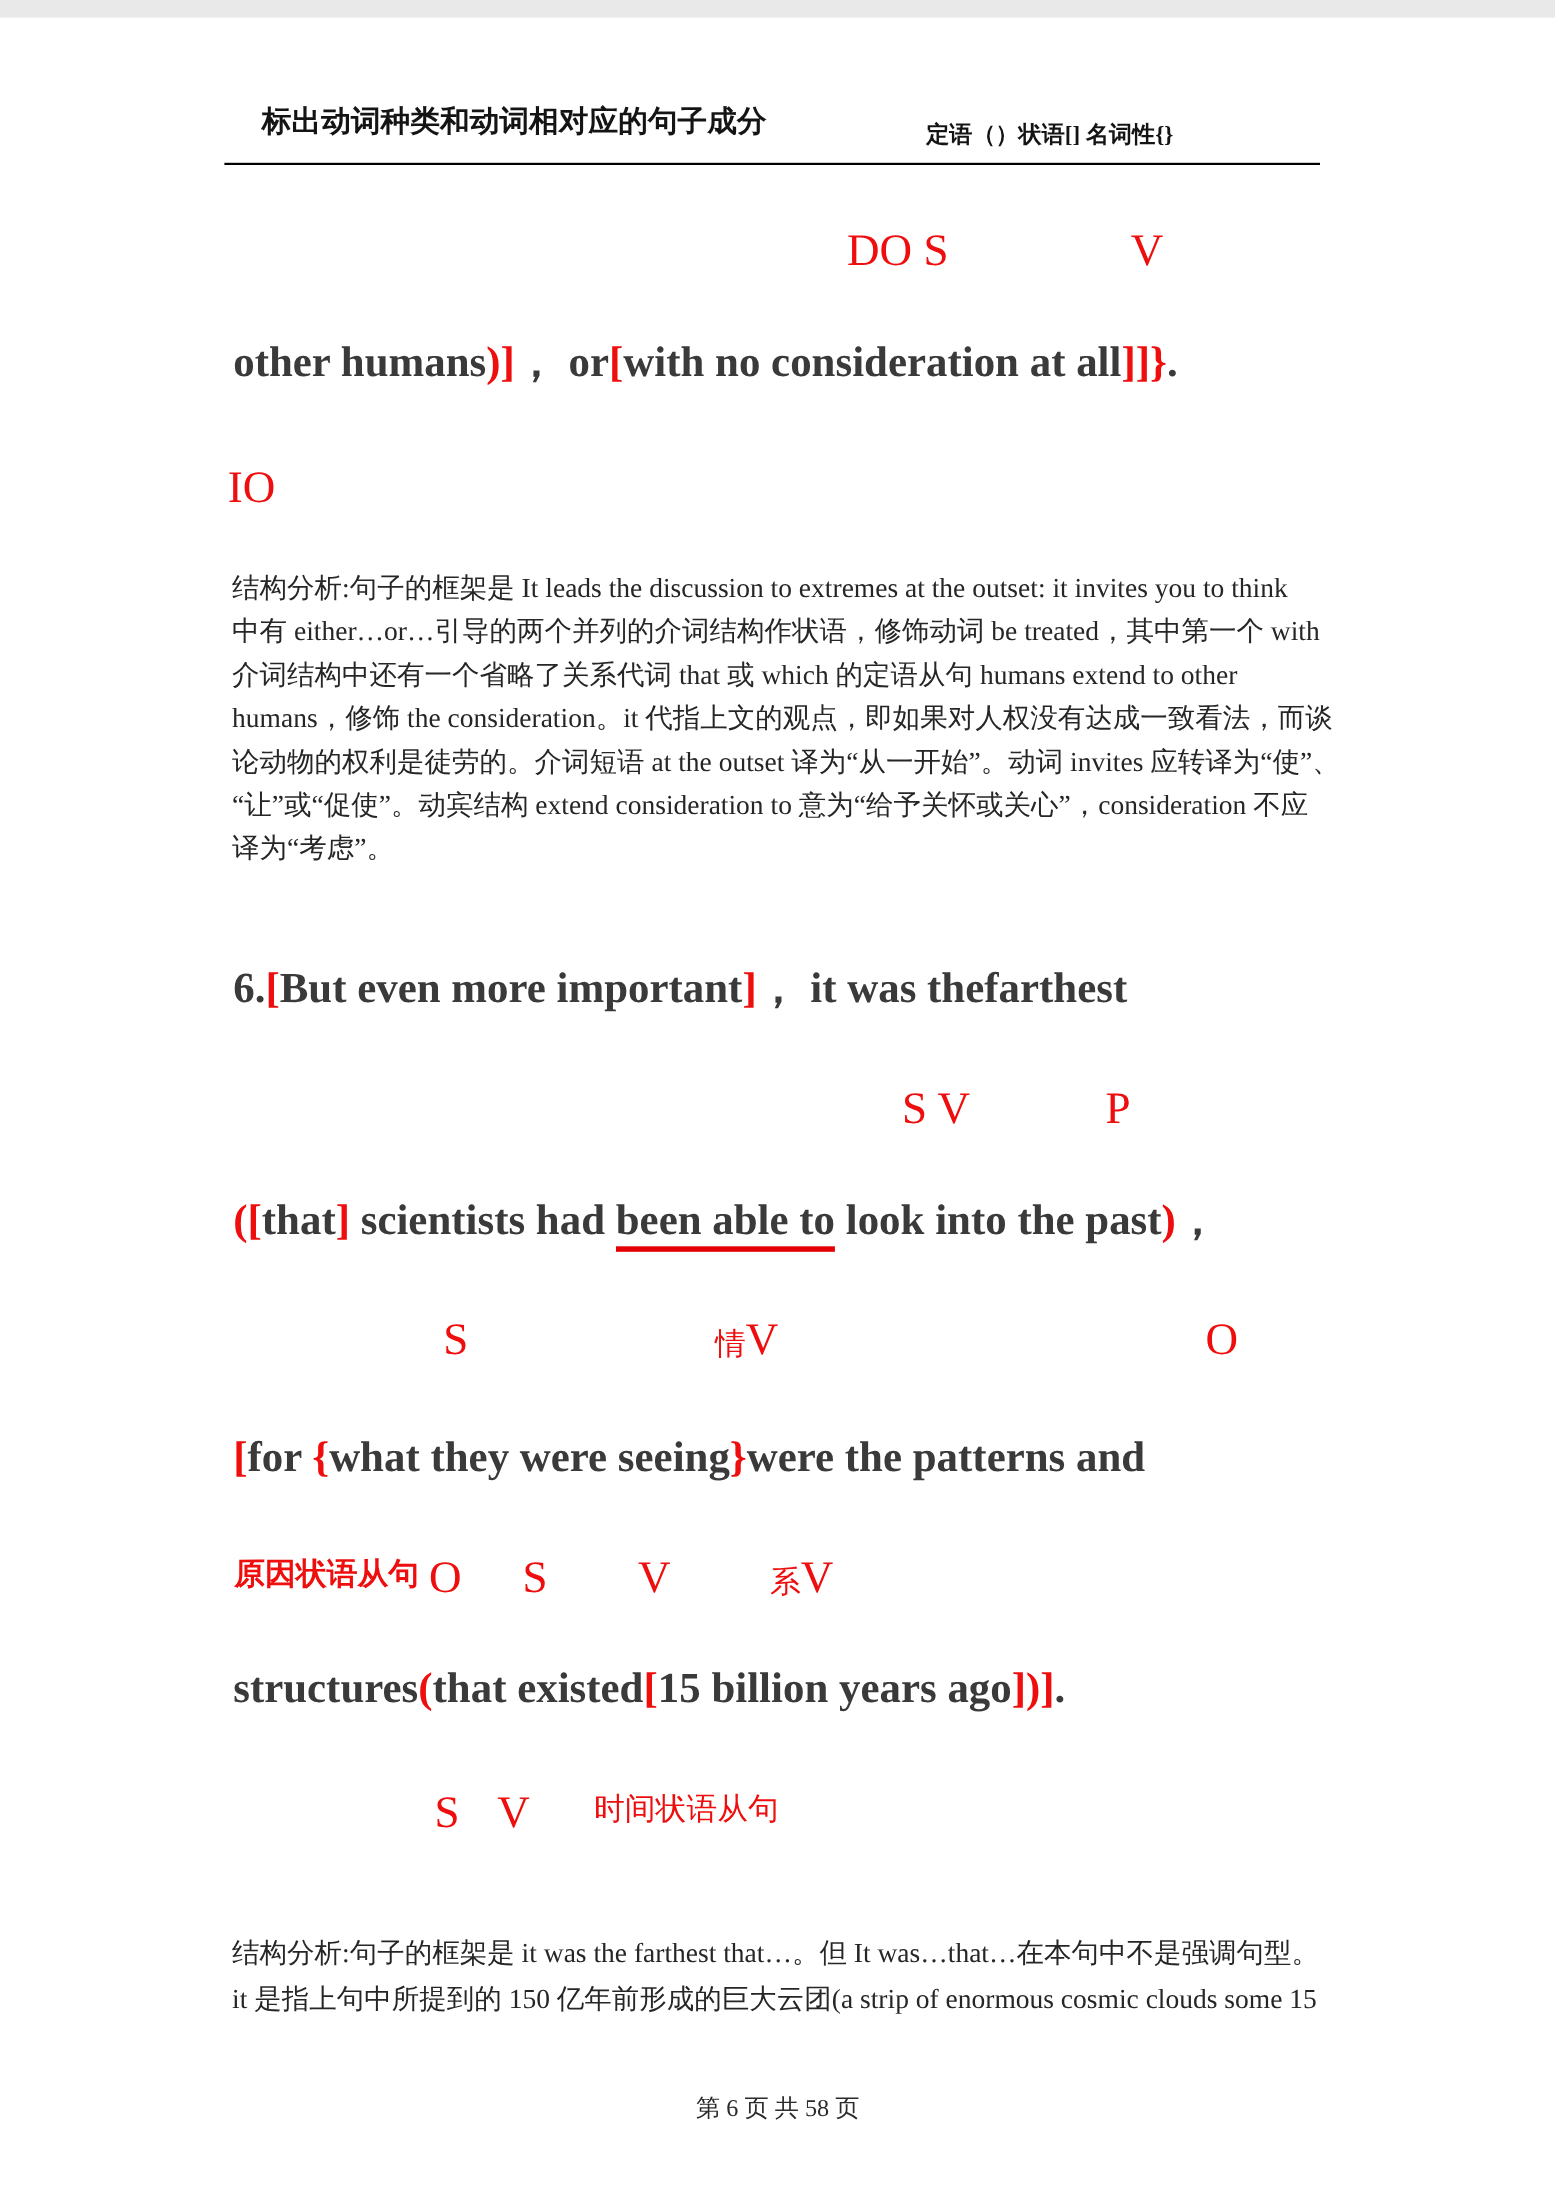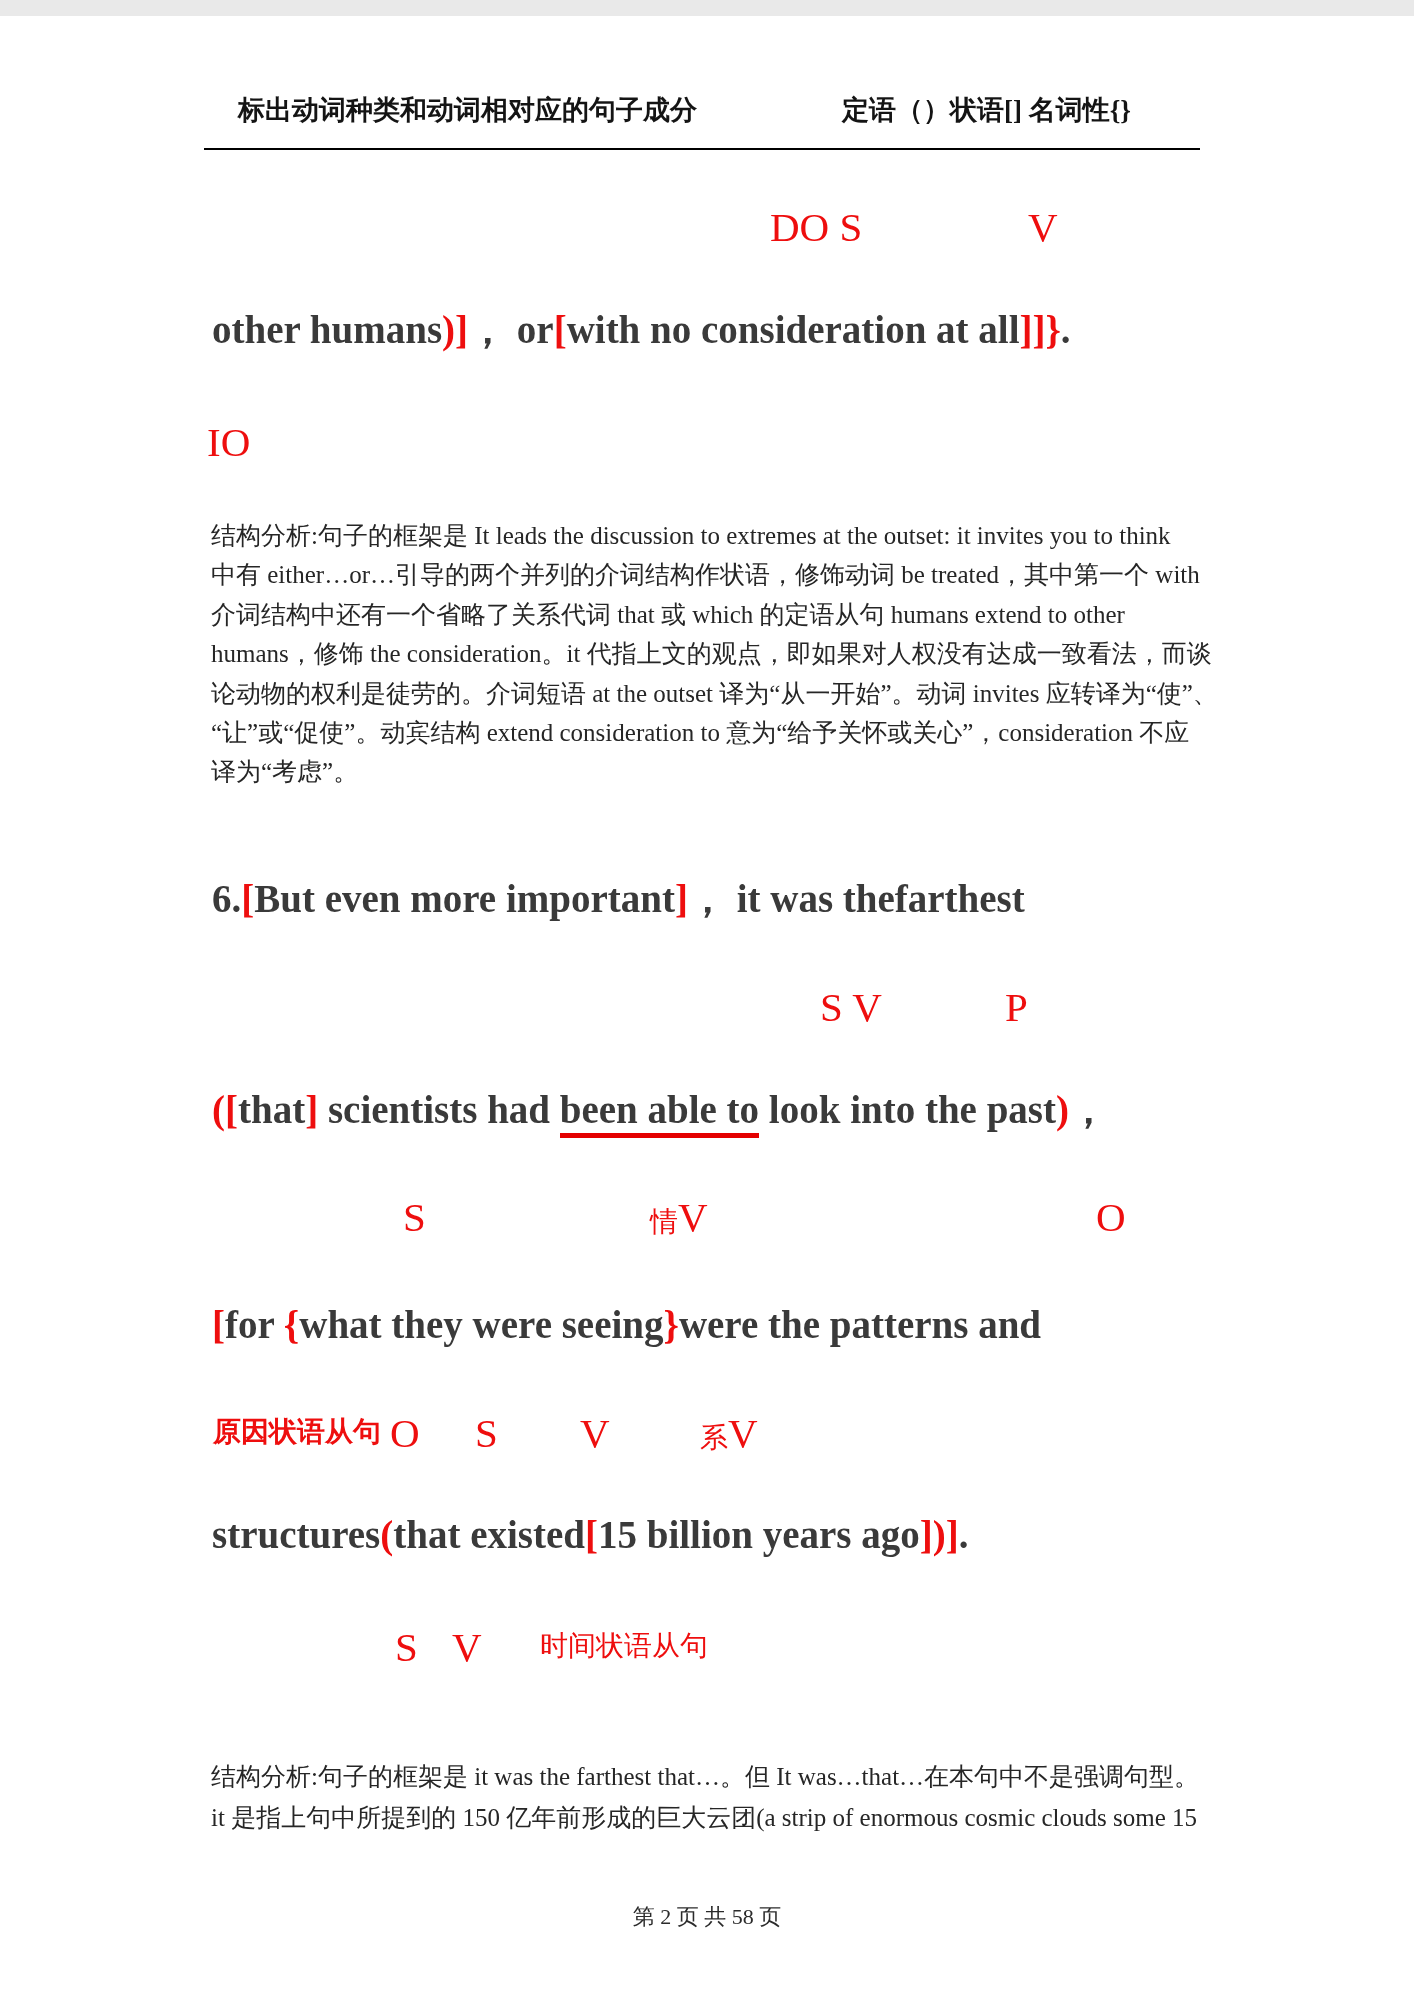--- a/index.html
+++ b/index.html
@@ -6,21 +6,21 @@
   .page{
     position:relative;
     width:1414px;height:1999px;
     margin:16px auto;
     background:#ffffff;
     font-family:"Liberation Serif","DejaVu Serif",serif;
     overflow:hidden;
   }
   
   .header-left{position:absolute;left:238px;top:76px;font-size:27px;font-weight:bold;color:#141414;white-space:pre;}
-  .header-right{position:absolute;left:842px;top:76px;font-size:27px;font-weight:bold;color:#141414;white-space:pre;}
+  .header-right{position:absolute;left:842px;top:92px;font-size:21px;font-weight:bold;color:#141414;white-space:pre;}
   .header-rule{position:absolute;left:204px;top:132px;width:996px;height:2px;background:#000;}
   
   .annotation-row{position:absolute;left:0;width:100%;height:48px;}
   .ann-item{position:absolute;top:0;white-space:pre;color:#ee0e0e;}
   .ann-latin{font-size:41px;line-height:1.05;}
   .ann-cjk{font-size:28px;line-height:1.45;vertical-align:baseline;}
   
   .sentence-line{position:absolute;left:212px;font-size:39px;font-weight:bold;white-space:pre;line-height:1.2;}
   .seg-dark{color:#3a3a3a;}
   .seg-red{color:#ee0e0e;}
@@ -82,14 +82,14 @@
         <span class="ann-item" style="left: 395px;"><span class="ann-latin">S</span></span>
         <span class="ann-item" style="left: 452px;"><span class="ann-latin">V</span></span>
         <span class="ann-item" style="left: 540px;"><span class="ann-cjk">时间状语从句</span></span>
       </div>
       <div class="analysis-para para-wide" style="top: 1740px;">
         <div class="para-line">结构分析:句子的框架是 it was the farthest that…。但 It was…that…在本句中不是强调句型。</div>
         <div class="para-line">it 是指上句中所提到的 150 亿年前形成的巨大云团(a strip of enormous cosmic clouds some 15</div>
       </div>
     </div>
 
-  <div class="page-footer">第 2 页 共 58 页</div>
+  <div class="page-footer">第 6 页 共 58 页</div>
 </div>
 
 </body></html>

